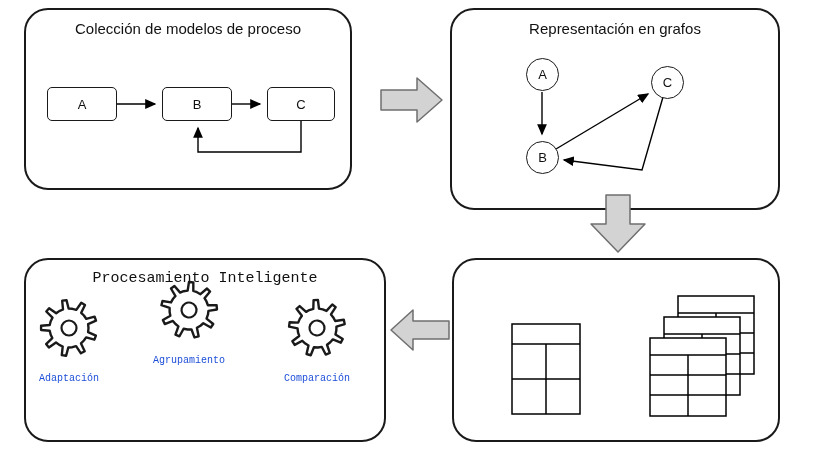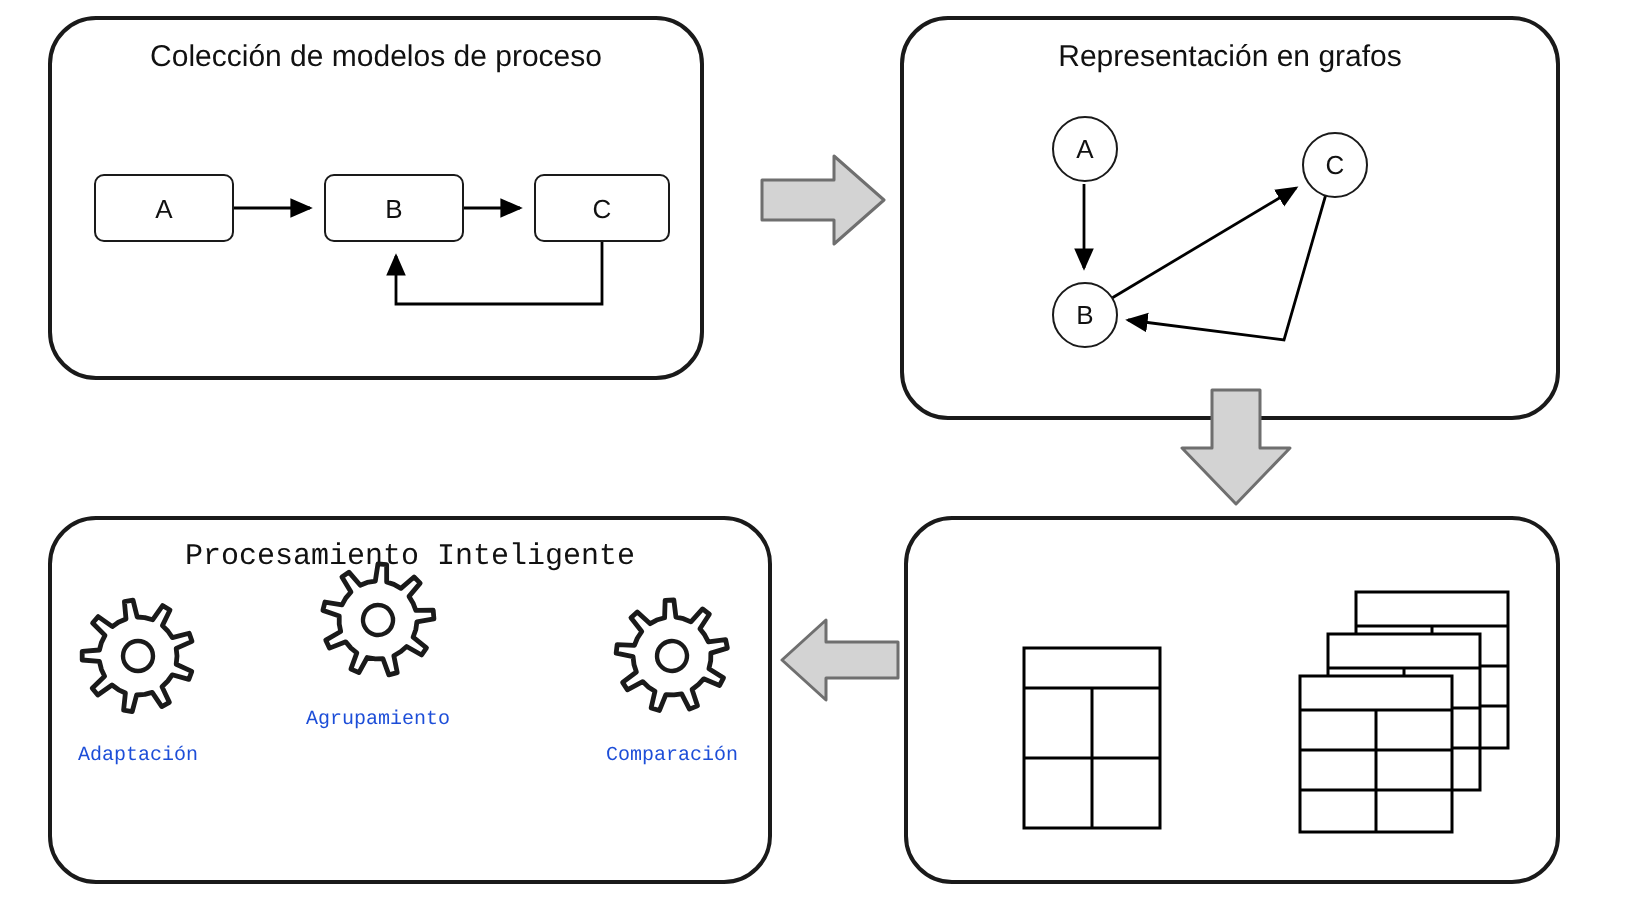--- a/index.html
+++ b/index.html
@@ -139,21 +139,21 @@
     </div>
 
     <div class="gear-item" style="left:93px; top:20px;">
       <svg width="60" height="60" viewBox="0 0 60 60" style="transform:rotate(14deg);">
         <path class="gear-path" fill="#fff" stroke="#1a1a1a" stroke-width="2.4" stroke-linejoin="round" d="M49.5 30.0L49.1 34.1L56.9 37.7L55.4 41.7L47.1 39.4L44.9 42.5L42.0 45.4L45.7 53.2L41.9 55.3L37.1 48.2L33.4 49.2L29.3 49.5L27.1 57.8L22.8 57.1L23.7 48.5L20.3 46.9L17.0 44.5L9.9 49.5L7.1 46.1L13.3 40.1L11.7 36.7L10.7 32.7L2.1 32.0L2.1 27.7L10.7 27.0L11.7 23.3L13.5 19.7L7.3 13.5L10.1 10.3L17.2 15.3L20.2 13.1L24.0 11.5L23.2 2.8L27.5 2.1L29.6 10.5L33.4 10.8L37.3 11.9L42.3 4.8L46.0 7.0L42.2 14.8L44.9 17.5L47.2 20.8L55.6 18.6L57.0 22.7L49.1 26.2Z"></path>
         <circle cx="30" cy="30" r="7.5" fill="#fff" stroke="#1a1a1a" stroke-width="2.2"></circle>
       </svg>
       <div class="gear-label">Agrupamiento</div>
     </div>
 
-    <div class="gear-item" style="left:240px; top:38px;">
+    <div class="gear-item" style="left:221px; top:38px;">
       <svg width="60" height="60" viewBox="0 0 60 60" style="transform:rotate(7deg);">
         <path class="gear-path" fill="#fff" stroke="#1a1a1a" stroke-width="2.4" stroke-linejoin="round" d="M49.5 30.0L49.1 34.1L56.9 37.7L55.4 41.7L47.1 39.4L44.9 42.5L42.0 45.4L45.7 53.2L41.9 55.3L37.1 48.2L33.4 49.2L29.3 49.5L27.1 57.8L22.8 57.1L23.7 48.5L20.3 46.9L17.0 44.5L9.9 49.5L7.1 46.1L13.3 40.1L11.7 36.7L10.7 32.7L2.1 32.0L2.1 27.7L10.7 27.0L11.7 23.3L13.5 19.7L7.3 13.5L10.1 10.3L17.2 15.3L20.2 13.1L24.0 11.5L23.2 2.8L27.5 2.1L29.6 10.5L33.4 10.8L37.3 11.9L42.3 4.8L46.0 7.0L42.2 14.8L44.9 17.5L47.2 20.8L55.6 18.6L57.0 22.7L49.1 26.2Z"></path>
         <circle cx="30" cy="30" r="7.5" fill="#fff" stroke="#1a1a1a" stroke-width="2.2"></circle>
       </svg>
       <div class="gear-label">Comparación</div>
     </div>
   </div>
 
 </div>
 

